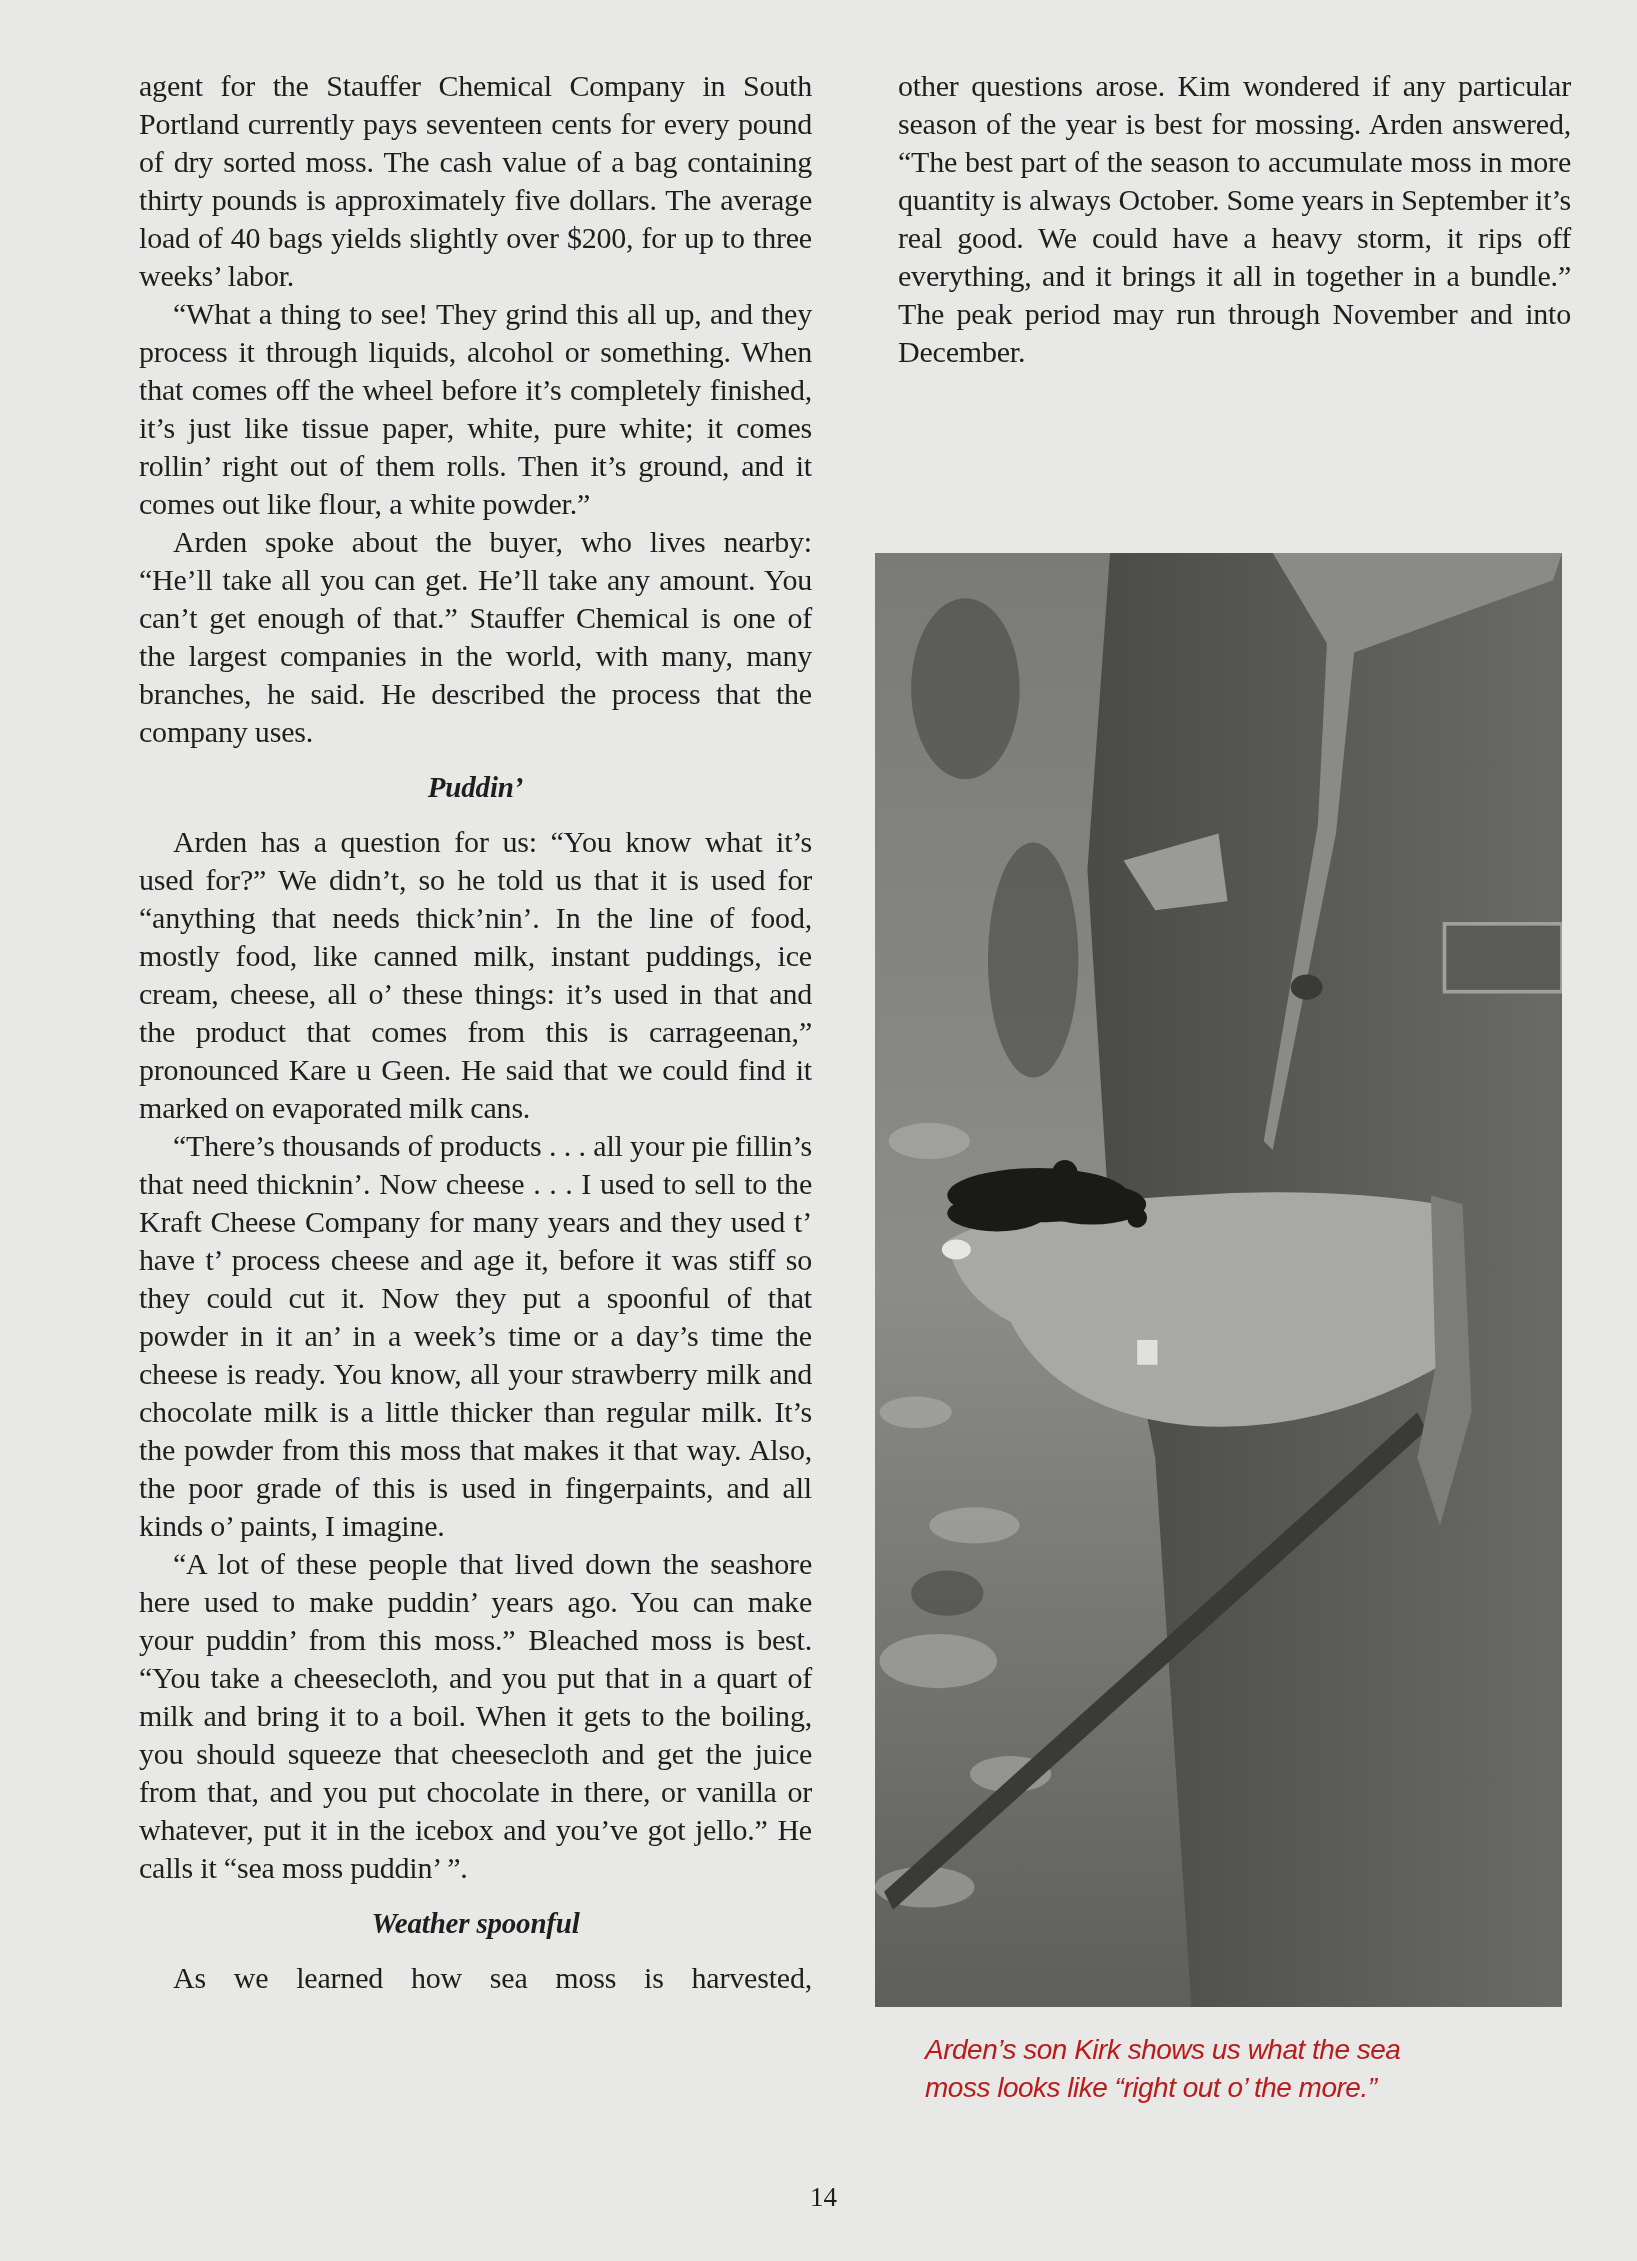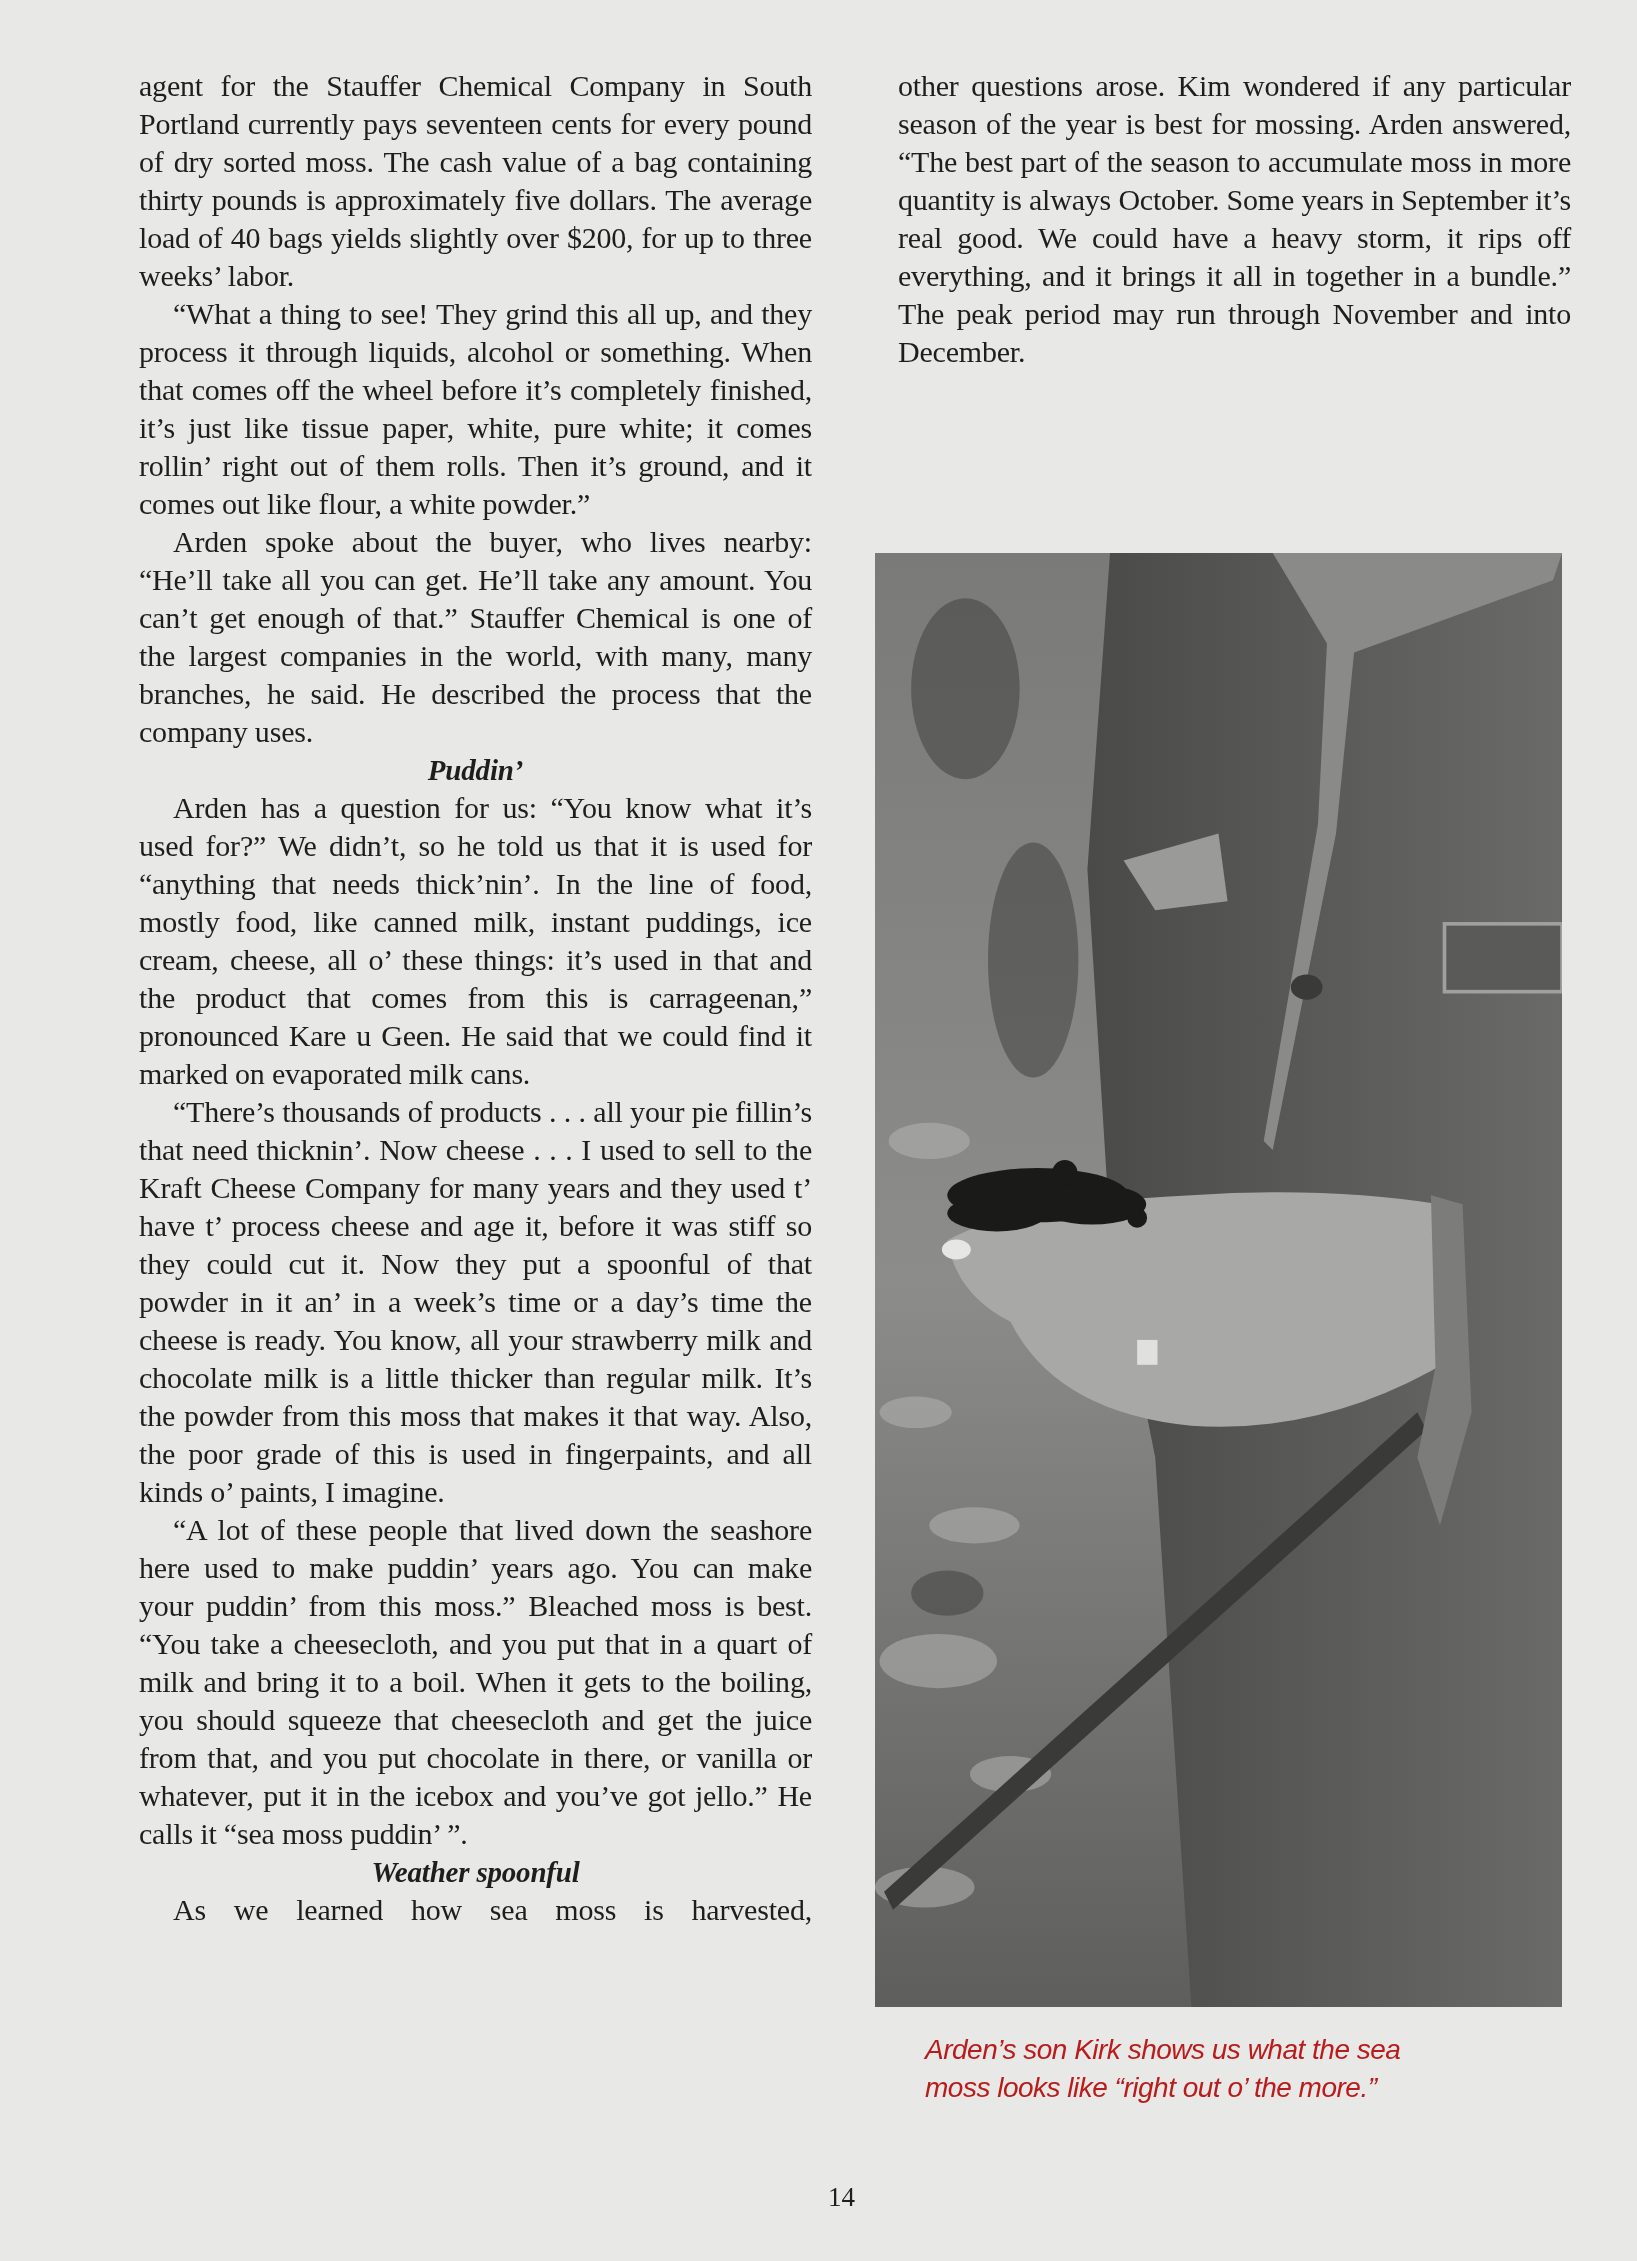--- a/index.html
+++ b/index.html
@@ -19,21 +19,21 @@
     letter-spacing: -0.2px;
     font-family: Liberation Serif, serif;
   }
   #col-left { left: 139px; top: 67px; width: 673px; }
   #col-right { left: 898px; top: 67px; width: 673px; }
   .col p { margin: 0; text-indent: 0; }
   .col p.ind { text-indent: 34px; }
   .col p.line { text-align-last: justify; }
   .col p.last { text-align-last: left; }
   .subhead {
-    margin: 0;
+    margin: 17px;
     text-align: center;
     font-style: italic;
     font-weight: bold;
     font-size: 29px;
     line-height: 38px;
   }
   #photo {
     position: absolute;
     left: 875px; top: 553px;
     width: 687px; height: 1454px;
@@ -48,21 +48,21 @@
     font-style: italic;
     font-size: 28px;
     line-height: 38px;
     color: #b91c1c;
     letter-spacing: -0.5px;
   }
   #caption div { white-space: nowrap; }
   #page-number {
     position: absolute;
     left: 810px; top: 2182px; width: 63px;
-    text-align: center;
+    text-align: left;
     font-size: 27px;
     color: #1e1e1e;
   }
 </style>
 </head>
 <body>
 
 <div id="col-left" class="col">
   <p class="last">agent for the Stauffer Chemical Company in South Portland currently pays seventeen cents for every pound of dry sorted moss. The cash value of a bag containing thirty pounds is approximately five dollars. The average load of 40 bags yields slightly over $200, for up to three weeks’ labor.</p>
   <p class="ind last">“What a thing to see! They grind this all up, and they process it through liquids, alcohol or something. When that comes off the wheel before it’s completely finished, it’s just like tissue paper, white, pure white; it comes rollin’ right out of them rolls. Then it’s ground, and it comes out like flour, a white powder.”</p>

